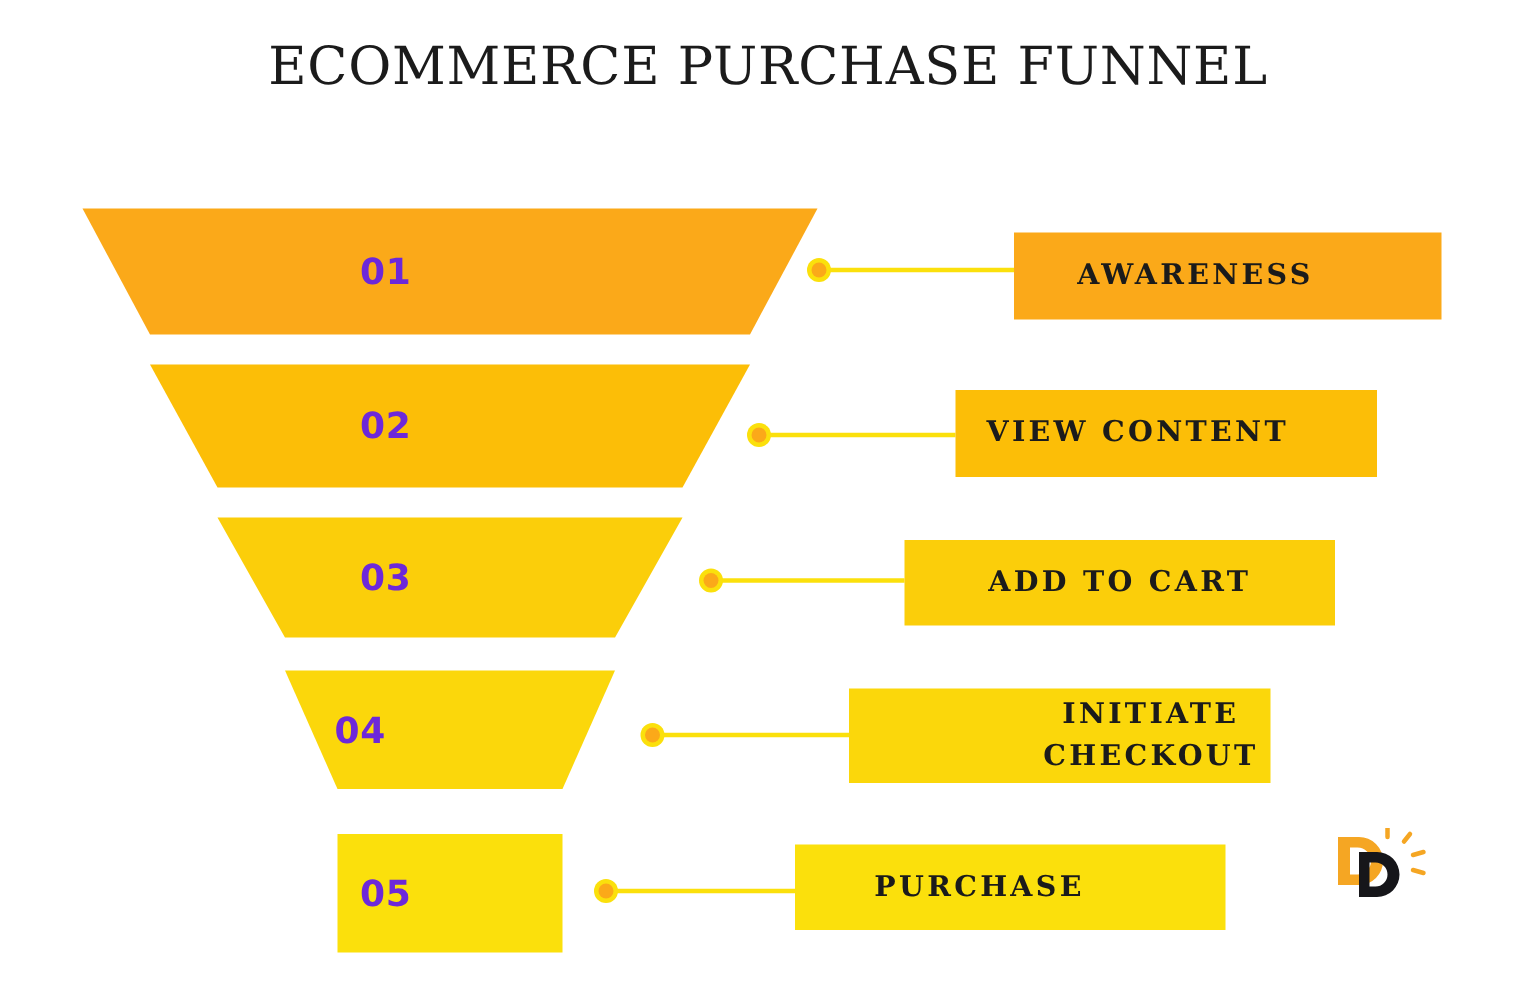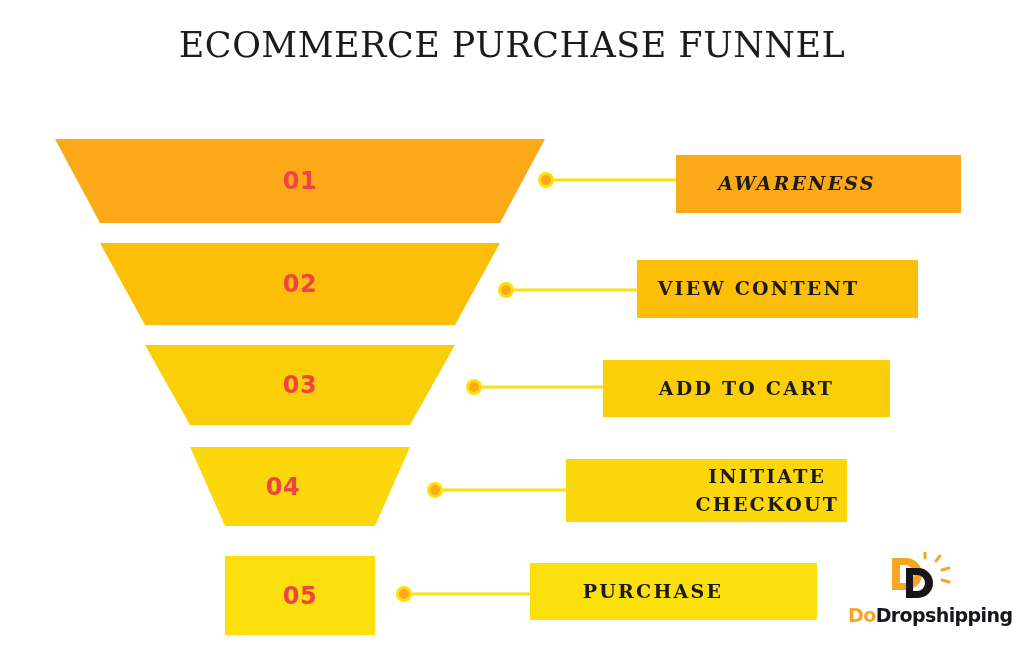--- a/index.html
+++ b/index.html
@@ -45,23 +45,22 @@
     width: 1024px;
     height: 661px;
   }
 
   
   .stage-number {
     position: absolute;
     font-family: "DejaVu Sans", "Liberation Sans", sans-serif;
     font-weight: 700;
     font-size: 24px;
-    color: #ef4444;
+    color: #6d28d9;
     letter-spacing: 0.5px;
-    text-align: center;
     line-height: 1;
   }
 
   
   .label-box {
     position: absolute;
     display: flex;
     align-items: center;
     justify-content: center;
     text-align: center;
@@ -151,21 +150,21 @@
 
   <div id="stage-numbers">
       <div class="stage-number" style="left: 240px; top: 169px; width: 120px;">01</div>
       <div class="stage-number" style="left: 240px; top: 272px; width: 120px;">02</div>
       <div class="stage-number" style="left: 240px; top: 373px; width: 120px;">03</div>
       <div class="stage-number" style="left: 223px; top: 474.5px; width: 120px;">04</div>
       <div class="stage-number" style="left: 240px; top: 583.5px; width: 120px;">05</div>
     </div>
 
   <div id="stage-labels">
-      <div class="label-box" style="left: 676px; top: 155px; width: 242px; height: 58px; font-style: italic;">
+      <div class="label-box" style="left: 676px; top: 155px; width: 242px; height: 58px;">
         <div>
           <div>AWARENESS</div>
         </div>
       </div>
       <div class="label-box" style="left: 637px; top: 260px; width: 243px; height: 58px;">
         <div>
           <div>VIEW CONTENT</div>
         </div>
       </div>
       <div class="label-box" style="left: 603px; top: 360px; width: 287px; height: 57px;">
@@ -193,18 +192,15 @@
         <line x1="47" y1="6" x2="47" y2="0"></line>
         <line x1="58" y1="9" x2="62" y2="4"></line>
         <line x1="64" y1="18" x2="71" y2="16"></line>
         <line x1="64" y1="28" x2="71" y2="30"></line>
       </g>
 
       <path d="M14 6 h14 a16 16 0 0 1 0 32 h-14 z M22 13 v18 h5 a9 9 0 0 0 0 -18 z" fill="#F5A623" fill-rule="evenodd"></path>
 
       <path d="M28 16 h12 a15 15 0 0 1 0 30 h-12 z M35 23 v16 h4 a8 8 0 0 0 0 -16 z" fill="#16161a" fill-rule="evenodd"></path>
     </svg>
-    <div class="logo-word">
-      <span class="do">Do</span><span class="drop">Dropshipping</span>
-    </div>
   </div>
 
 </div>
 
 </body></html>

